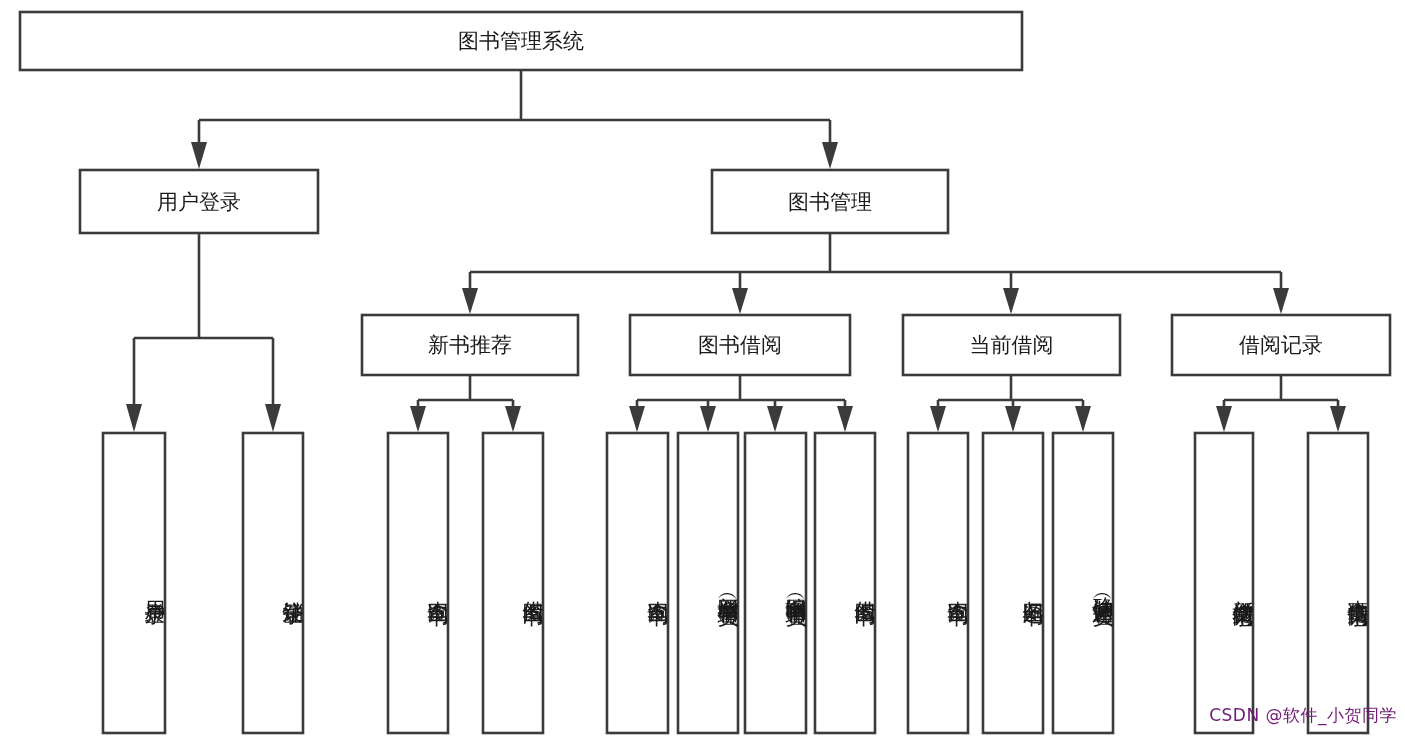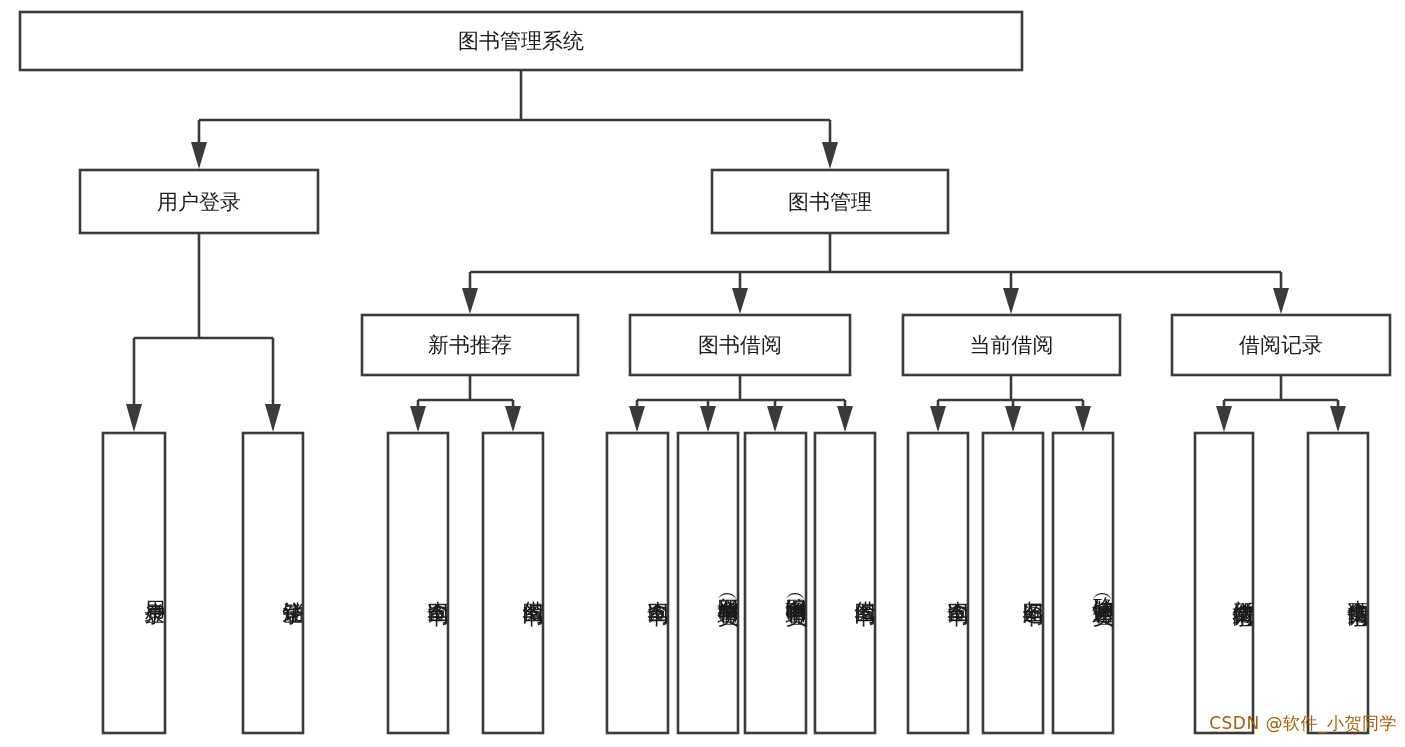--- a/index.html
+++ b/index.html
@@ -57,24 +57,24 @@
     font-size: 21px;
     line-height: 1.0;
     color: #1a1a1a;
     letter-spacing: 1.5px;
     white-space: nowrap;
     pointer-events: none;
   }
   .watermark {
     position: absolute;
     right: 8px;
-    bottom: 12px;
+    bottom: 20px;
     font-family: "DejaVu Sans", "Liberation Sans", sans-serif;
     font-size: 17px;
-    color: #a16207;
+    color: #701a75;
     letter-spacing: 0.5px;
     user-select: none;
   }
 </style>
 </head>
 <body>
 
 <div id="diagram-root">
 
   <svg class="diagram-canvas" viewBox="0 0 1405 747">

